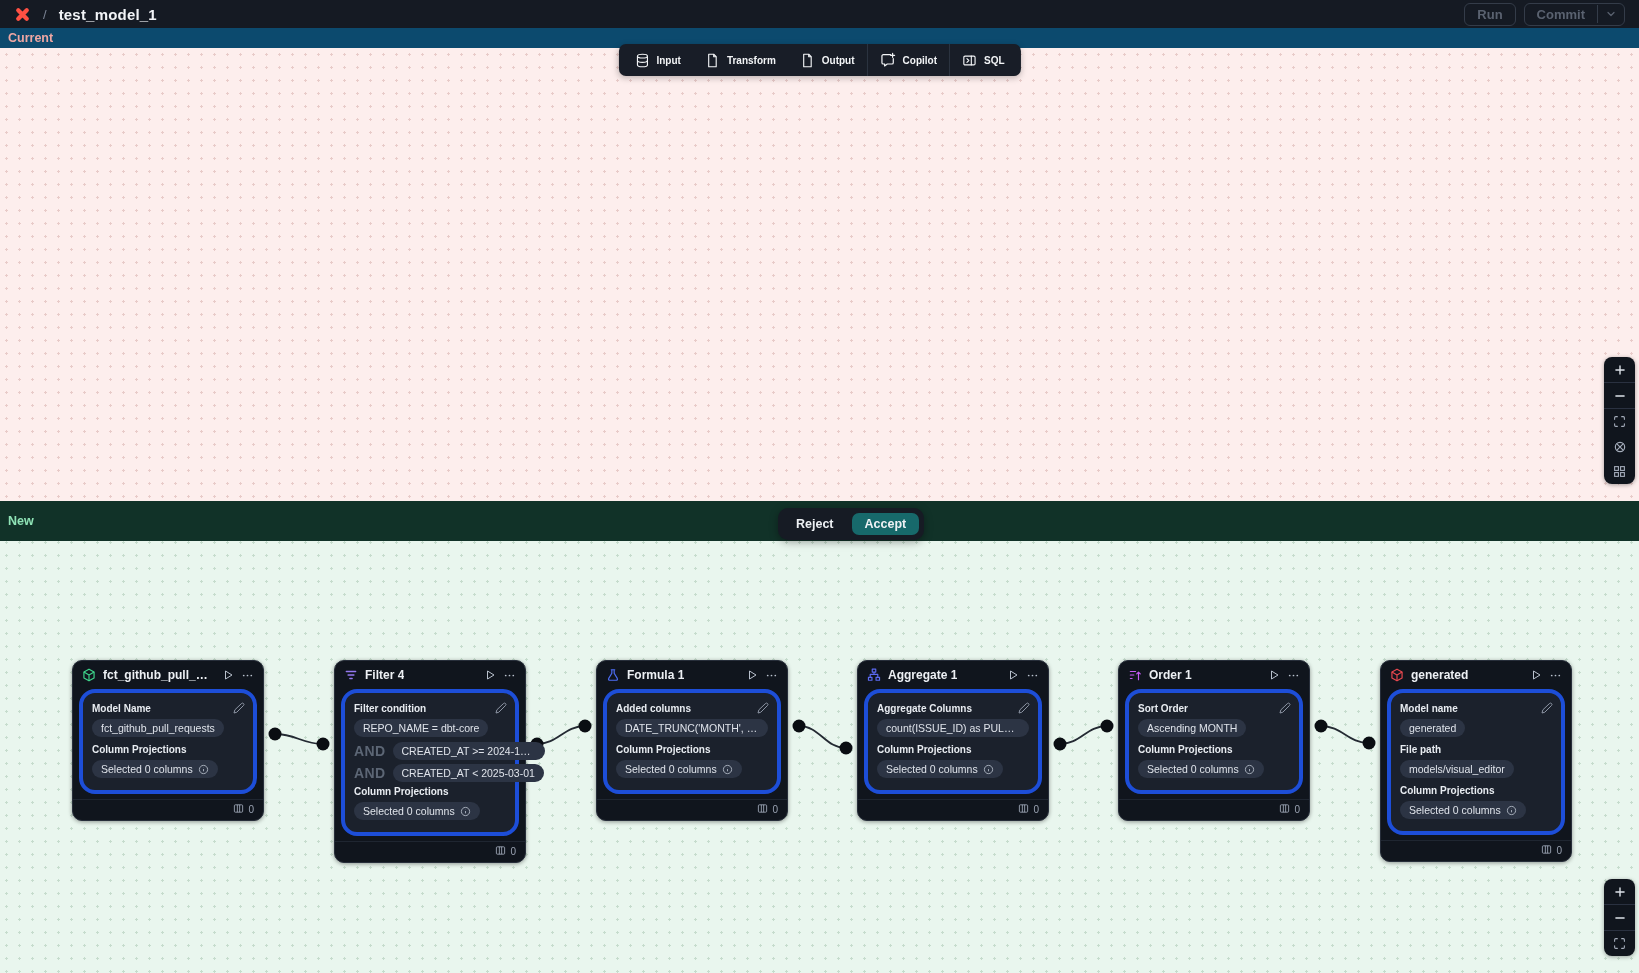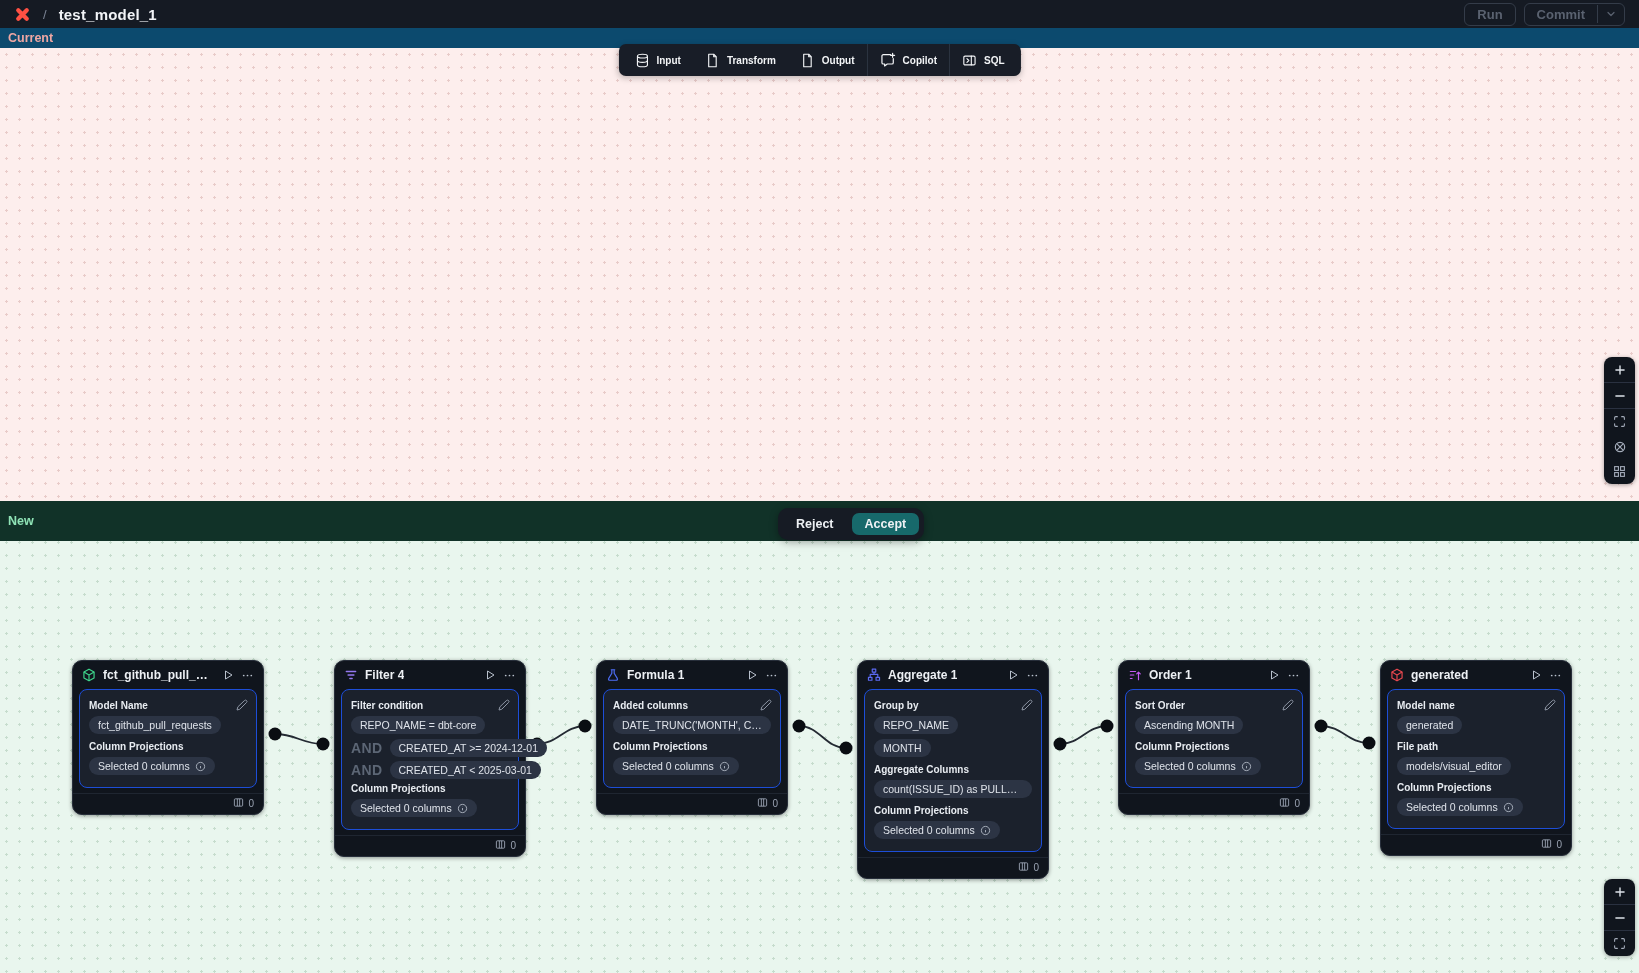--- a/index.html
+++ b/index.html
@@ -45,22 +45,22 @@
   .rv-accept{background:#17696b;}
   
   .node{position:absolute;top:660px;width:192px;background:#10151d;border:1px solid #272e3a;
     border-radius:10px;box-sizing:border-box;box-shadow:0 1px 4px rgba(0,0,0,.4);z-index:3;}
   .node-header{display:flex;align-items:center;gap:7px;height:28px;padding:0 9px;}
   .node-header .ntitle{color:#edf0f4;font-size:12px;font-weight:700;white-space:nowrap;
     overflow:hidden;text-overflow:ellipsis;flex:0 1 auto;}
   .hspacer{flex:1;}
   .hbtn{color:#b9c1cd;display:flex;align-items:center;}
   .nicon{display:flex;align-items:center;}
-  .node-card{position:relative;margin:0 6px;background:#1b212c;border:1px solid #1d4ed8;
-    border-radius:8px;padding:7px 9px 5px;}
+  .node-card{position:relative;margin:0 6px;background:#1b212c;border:4px solid #1d4ed8;
+    border-radius:16px;padding:7px 9px 5px;}
   .pencil{position:absolute;top:7px;right:8px;color:#8d95a4;}
   .sec-label{font-size:10px;font-weight:700;color:#e8ecf1;margin:3px 0 4px;}
   .pill{display:inline-flex;align-items:center;gap:5px;max-width:100%;box-sizing:border-box;
     background:#2c3444;border-radius:10px;padding:3px 9px;margin:0 0 4px;}
   .pill span.ptxt{font-size:10.5px;color:#dfe3ea;white-space:nowrap;overflow:hidden;text-overflow:ellipsis;}
   .pill .info{color:#aeb6c2;display:flex;align-items:center;flex:0 0 auto;}
   .and-row{display:flex;align-items:center;gap:7px;margin:1px 0 4px;}
   .and-row .and{font-size:14px;font-weight:700;color:#5c6675;letter-spacing:.4px;flex:0 0 auto;}
   .and-row .pill{margin:0;}
   .sec{margin-bottom:3px;}
@@ -388,30 +388,20 @@
           <circle cx="12" cy="12" r="1.6"></circle>
           <circle cx="19" cy="12" r="1.6"></circle>
         </svg>
       </span>
   </div>
   <div class="node-card">
     <span class="pencil"><svg width="12" height="12" viewBox="0 0 24 24" fill="none" stroke="currentColor" stroke-width="2" stroke-linecap="round" stroke-linejoin="round">
           <path d="M17 3a2.8 2.8 0 0 1 4 4L7.5 20.5 2 22l1.5-5.5z"></path>
         </svg></span>
     <div class="sec">
-      <div class="sec-label">Group by</div>
-      <div class="pill">
-          <span class="ptxt">REPO_NAME</span>
-        </div>
-      <br>
-      <div class="pill">
-          <span class="ptxt">MONTH</span>
-        </div>
-    </div>
-    <div class="sec">
       <div class="sec-label">Aggregate Columns</div>
       <div class="pill">
           <span class="ptxt">count(ISSUE_ID) as PULL_REQUEST_…</span>
         </div>
     </div>
     <div class="sec">
       <div class="sec-label">Column Projections</div>
       <div class="pill">
         <span class="ptxt">Selected 0 columns</span>
         <span class="info">

